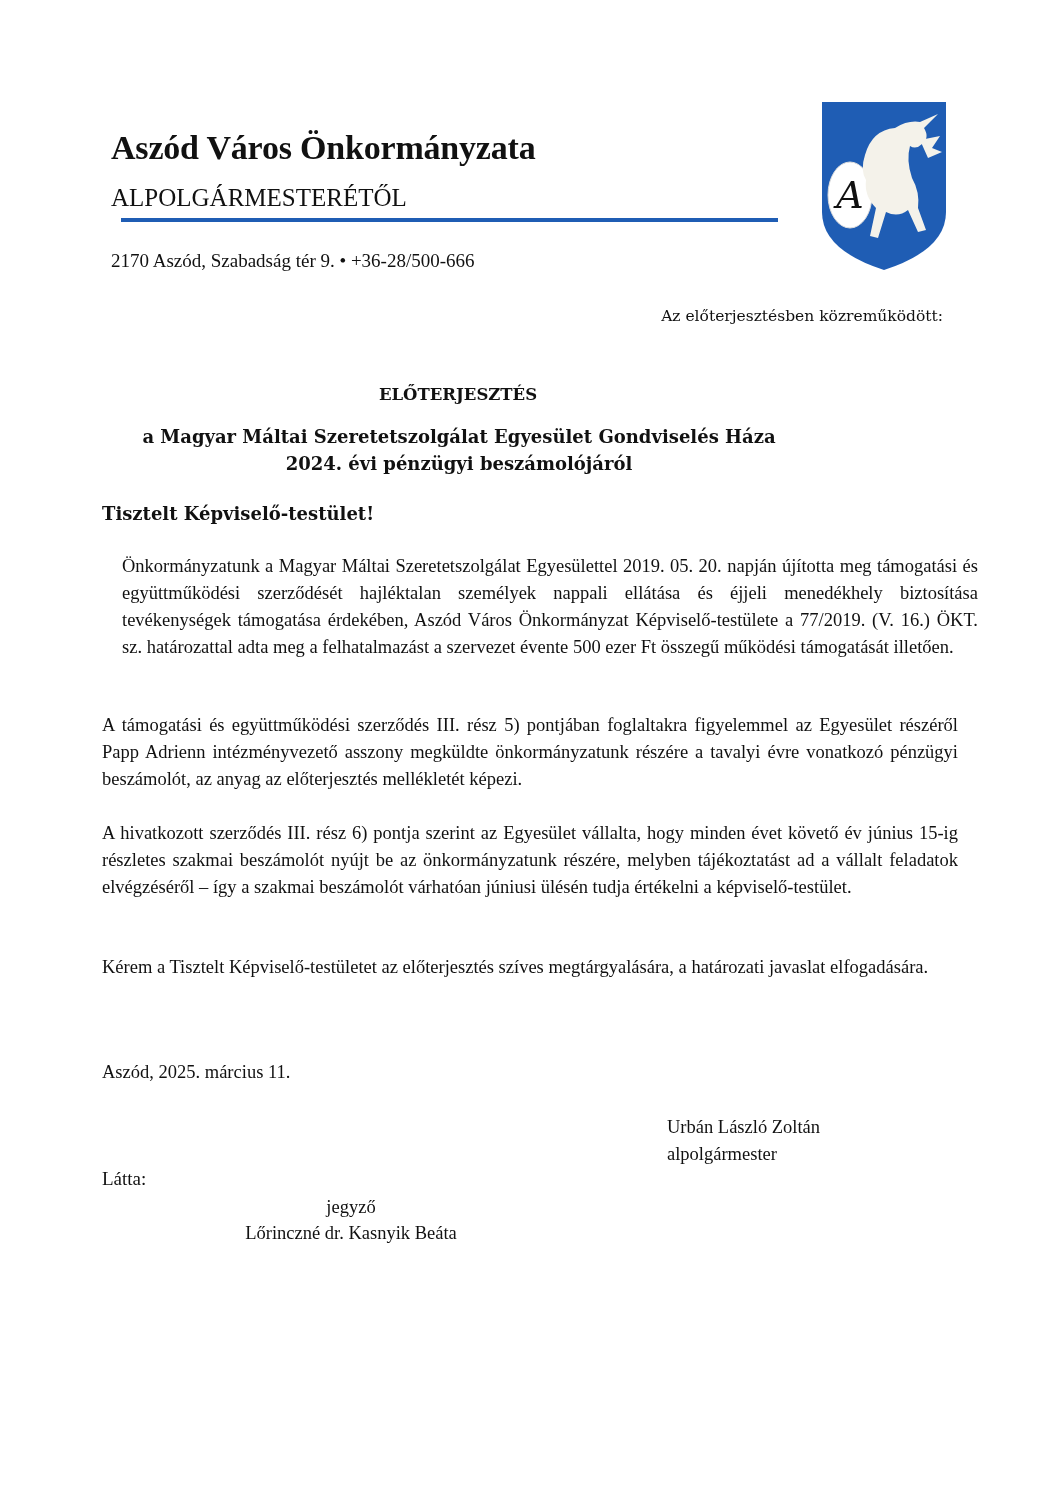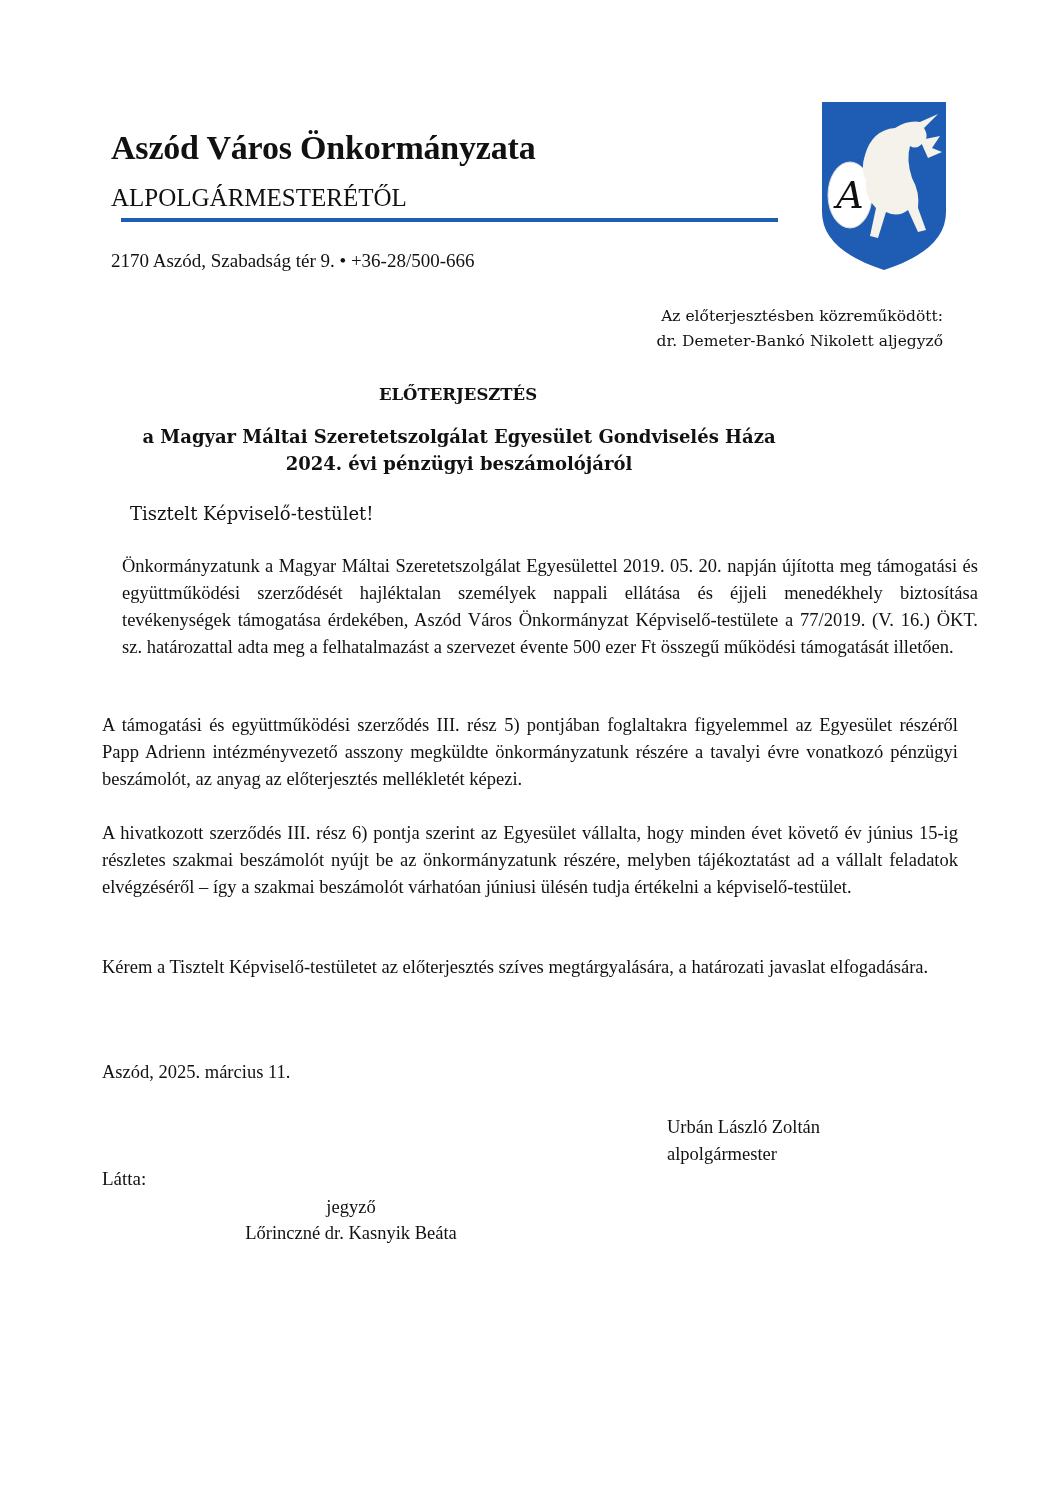--- a/index.html
+++ b/index.html
@@ -6,21 +6,21 @@
   body { width: 1058px; height: 1497px; position: relative; overflow: hidden; color: #111; font-family: "Liberation Serif", "DejaVu Serif", serif; }
   .abs { position: absolute; }
   .org-title { left: 111px; top: 128px; font-size: 34px; font-weight: bold; letter-spacing: -0.2px; line-height: 40px; }
   .org-sub { left: 111px; top: 170px; font-size: 25px; line-height: 32px; margin-top: 12px; }
   .rule { left: 121px; top: 218px; width: 657px; height: 4px; background: #1f5db4; }
   .address { left: 111px; top: 232px; font-size: 19px; line-height: 24px; margin-top: 17px; }
   .crest { left: 820px; top: 100px; width: 128px; height: 172px; }
   .contrib { right: 115px; top: 304px; text-align: right; font-size: 15.5px; line-height: 25px; font-family: "DejaVu Serif", serif; }
   .doc-title { left: 0; width: 916px; top: 385px; text-align: center; font-size: 16.5px; font-weight: bold; font-family: "DejaVu Serif", serif; }
   .doc-sub { left: 0; width: 918px; top: 423px; text-align: center; font-size: 18px; font-weight: bold; line-height: 27px; font-family: "DejaVu Serif", serif; }
-  .salutation { left: 102px; top: 503px; font-size: 18px; font-weight: normal; font-family: "DejaVu Serif", serif; margin-left: 28px; }
+  .salutation { left: 102px; top: 503px; font-size: 18px; font-weight: bold; font-family: "DejaVu Serif", serif; }
   .para { left: 102px; width: 856px; font-size: 18.5px; line-height: 27px; text-align: justify; font-family: "Liberation Serif", serif; }
   .p1 { top: 553px; margin-left: 20px; }
   .p2 { top: 712px; }
   .p3 { top: 820px; }
   .p4 { top: 954px; }
   .date { left: 102px; top: 1062px; font-size: 18.5px; }
   .signer { left: 667px; top: 1114px; font-size: 18.5px; line-height: 27px; }
   .latta { left: 102px; top: 1168px; font-size: 19px; }
   .notary { left: 228px; top: 1194px; font-size: 18.5px; line-height: 26px; text-align: center; width: 246px; }
   .notary span { display: block; }
@@ -38,21 +38,20 @@
     <path d="M2 2 H126 V112 Q126 150 64 170 Q2 150 2 112 Z" fill="#1f5db4"></path>
     <ellipse cx="30" cy="95" rx="22" ry="33" fill="#ffffff" stroke="#ddd" stroke-width="1"></ellipse>
     <text x="30" y="108" text-anchor="middle" font-size="38" font-family="DejaVu Serif, serif" font-style="italic" fill="#111">A</text>
     <path d="M45 55 Q52 30 75 28 Q88 20 100 22 L118 14 L104 28 Q110 38 102 44 Q96 50 90 46 Q86 60 92 78 Q100 92 98 108 L106 130 L98 132 L88 110 Q78 118 66 112 L58 138 L50 136 L56 108 Q44 96 46 80 Q40 70 45 55 Z" fill="#f4f2ea"></path>
     <path d="M100 40 L120 36 L112 48 L122 52 L108 58 Z" fill="#f4f2ea"></path>
   </svg>
 </div>
 
 <div class="abs contrib">
   <div>Az előterjesztésben közreműködött:</div>
-  <div>dr. Demeter-Bankó Nikolett aljegyző</div>
 </div>
 
 <div class="abs doc-title">ELŐTERJESZTÉS</div>
 <div class="abs doc-sub">
   <div>a Magyar Máltai Szeretetszolgálat Egyesület Gondviselés Háza</div>
   <div>2024. évi pénzügyi beszámolójáról</div>
 </div>
 
 <div class="abs salutation">Tisztelt Képviselő-testület!</div>
 

